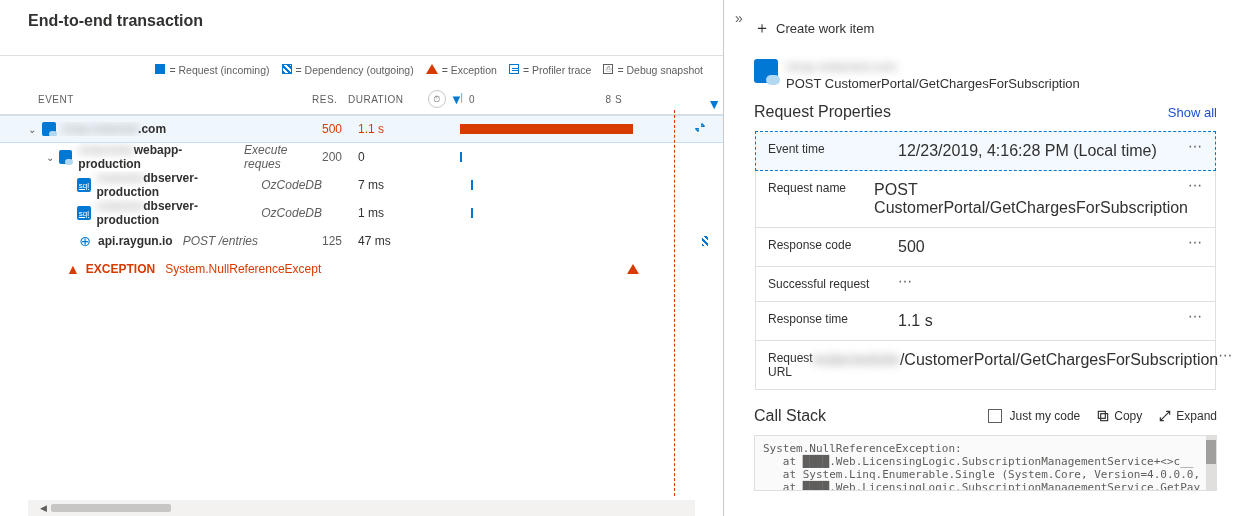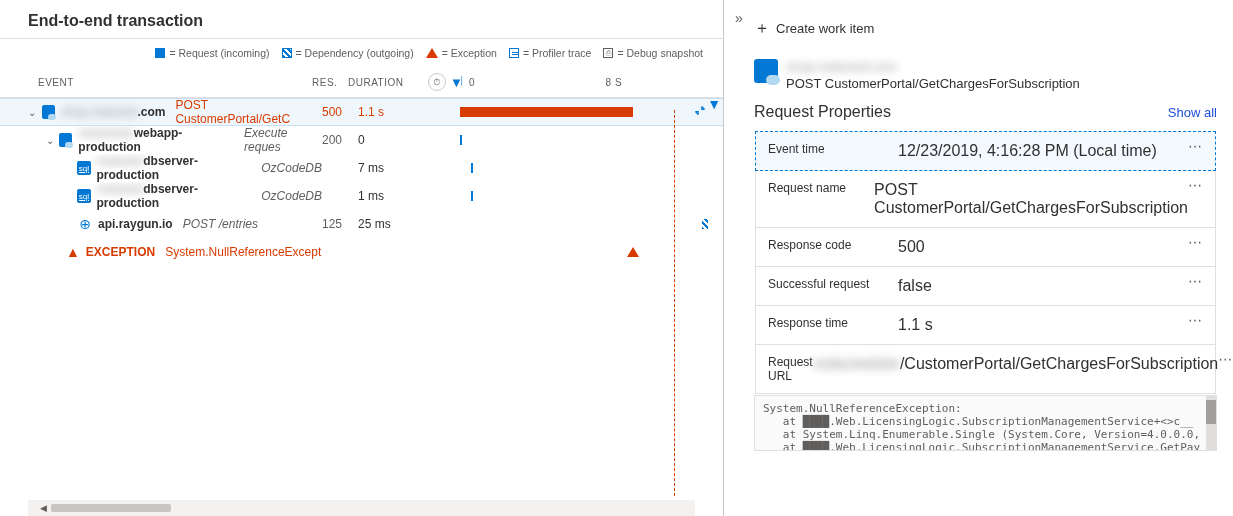--- a/index.html
+++ b/index.html
@@ -4,27 +4,27 @@
   <style>
     * { margin: 0; padding: 0; box-sizing: border-box; }
     body { font-family: "Segoe UI", Arial, sans-serif; font-size: 12px; color: #323130; background: #fff; overflow: hidden; }
     .main-container { display: flex; height: 516px; width: 1233px; }
     .left-panel { width: 724px; border-right: 1px solid #c8c8c8; position: relative; display: flex; flex-direction: column; }
     .right-panel { flex: 1; padding: 8px 0 0 0; overflow: hidden; }
     .chevron-expand { position: absolute; left: 735px; top: 10px; font-size: 14px; color: #605e5c; cursor: pointer; }
     
     
     .header { padding: 12px 20px 6px 28px; border-bottom: 1px solid #e1dfdd; }
-    .header-title { font-size: 16px; font-weight: 600; margin-bottom: 2px; }
+    .header-title { font-size: 16px; font-weight: 600; margin-bottom: 19px; }
     .header-opid { font-size: 13px; color: #605e5c; display: flex; align-items: center; gap: 6px; }
     .copy-icon { width: 16px; height: 16px; display: inline-flex; align-items: center; justify-content: center; color: #0078d4; cursor: pointer; }
     
     
     .legend { display: flex; gap: 12px; padding: 8px 20px 8px 28px; font-size: 10.5px; color: #605e5c; justify-content: flex-end; align-items: center; }
-    .legend-item { display: flex; align-items: center; gap: 4px; }
+    .legend-item { display: flex; align-items: flex-start; gap: 4px; }
     .legend-sq { width: 10px; height: 10px; }
     .sq-req { background: #0078d4; }
     .sq-dep { background: repeating-linear-gradient(45deg,#0078d4,#0078d4 2px,#fff 2px,#fff 4px); border: 1px solid #0078d4; }
     .tri-exc { width: 0; height: 0; border-left: 6px solid transparent; border-right: 6px solid transparent; border-bottom: 10px solid #d83b01; }
     .sq-prof { width: 10px; height: 10px; border: 1px solid #0078d4; position: relative; }
     .sq-prof::after { content: ""; position: absolute; left: 2px; top: 3px; width: 6px; height: 1px; background: #0078d4; box-shadow: 0 2px 0 #0078d4; }
     .sq-snap { width: 10px; height: 10px; border: 1px solid #605e5c; position: relative; display:flex; align-items:center; justify-content:center;}
     .sq-snap::after { content:"⎙"; font-size:7px; }
     
     
@@ -145,21 +145,20 @@
         <span class="tick" style="left:56%">8 S</span>
       </div>
     </div>
 
     <div class="rows" id="rows-container">
         <div class="row selected">
           <div class="col-event" style="padding-left: 0px;">
             <span class="chev">⌄</span>
             <span class="icon-box icon-cloud"></span>
             <span><span class="blur-box">shop.redacted</span><span style="font-weight: 600;">.com</span></span>
-            <span class="red-text" style="margin-left: 8px;"> POST CustomerPortal/GetC</span>
           </div>
           <div class="col-res red-text">500</div>
           <div class="col-duration red-text">1.1 s</div>
           <div class="col-timeline">
             <div class="bar bar-red" style="left: 8%; width: 63%;"></div>
             <span class="collapse-btn"><svg width="14" height="14" viewBox="0 0 24 24" fill="none" stroke="#0078d4" stroke-width="2">
                 <path d="M4 14l5 5M4 14h5v5M20 10l-5-5M20 10h-5V5"></path>
               </svg></span>
           </div>
         </div>
@@ -203,21 +202,21 @@
           </div>
         </div>
         <div class="row">
           <div class="col-event" style="padding-left: 36px;">
             <span class="chev"></span>
             <span class="icon-box icon-globe">⊕</span>
             <span><span style="font-weight: 600;">api.raygun.io</span></span>
             <span class="grey-name" style="margin-left: 8px;"> POST /entries</span>
           </div>
           <div class="col-res">125</div>
-          <div class="col-duration">25 ms</div>
+          <div class="col-duration">47 ms</div>
           <div class="col-timeline">
             <div class="tick-stripe" style="left: 96%;"></div>
           </div>
         </div>
         <div class="row">
           <div class="col-event" style="padding-left: 36px;">
             <span class="chev"></span>
             <span class="icon-box icon-exc">▲</span>
             <span><span class="red-text" style="font-weight: 600;">EXCEPTION</span></span>
             <span class="red-text" style="margin-left: 8px;"> System.NullReferenceException</span>
@@ -271,35 +270,56 @@
           <div class="prop-value"><span>POST CustomerPortal/GetChargesForSubscription</span></div>
           <span class="dots">⋯</span>
         </div>
         <div class="prop-row">
           <div class="prop-label">Response code</div>
           <div class="prop-value"><span>500</span></div>
           <span class="dots">⋯</span>
         </div>
         <div class="prop-row">
           <div class="prop-label">Successful request</div>
-          <div class="prop-value"><span>false</span></div>
           <span class="dots">⋯</span>
         </div>
         <div class="prop-row">
           <div class="prop-label">Response time</div>
           <div class="prop-value"><span>1.1 s</span></div>
           <span class="dots">⋯</span>
         </div>
         <div class="prop-row">
           <div class="prop-label">Request URL</div>
           <div class="prop-value"><span class="blur-box">redactedsite</span><span>/CustomerPortal/GetChargesForSubscription</span></div>
           <span class="dots">⋯</span>
         </div>
       </div>
 
+    <div class="call-stack-header">
+      <div class="section-title">Call Stack</div>
+      <div class="cs-controls">
+        <label class="cs-ctrl">
+            <span class="checkbox-box"></span>
+            <span>Just my code</span>
+          </label>
+        <span class="cs-ctrl">
+            <svg width="14" height="14" viewBox="0 0 24 24" fill="none" stroke="#323130" stroke-width="2">
+              <rect x="8" y="8" width="12" height="12"></rect>
+              <rect x="4" y="4" width="12" height="12"></rect>
+            </svg>
+            <span>Copy</span>
+          </span>
+        <span class="cs-ctrl">
+            <svg width="14" height="14" viewBox="0 0 24 24" fill="none" stroke="#323130" stroke-width="2">
+              <path d="M4 20 L20 4 M14 4h6v6 M10 20H4v-6"></path>
+            </svg>
+            <span>Expand</span>
+          </span>
+      </div>
+    </div>
 
     <div class="stack-box" id="stack-box">
       <div style="white-space: pre;">System.NullReferenceException:</div>
         <div style="white-space: pre;">   at ████.Web.LicensingLogic.SubscriptionManagementService+&lt;&gt;c__</div>
         <div style="white-space: pre;">   at System.Linq.Enumerable.Single (System.Core, Version=4.0.0.0, </div>
         <div style="white-space: pre;">   at ████.Web.LicensingLogic.SubscriptionManagementService.GetPay</div>
         <div class="stack-scroll">
           <div class="stack-scroll-thumb"></div>
         </div>
     </div>

